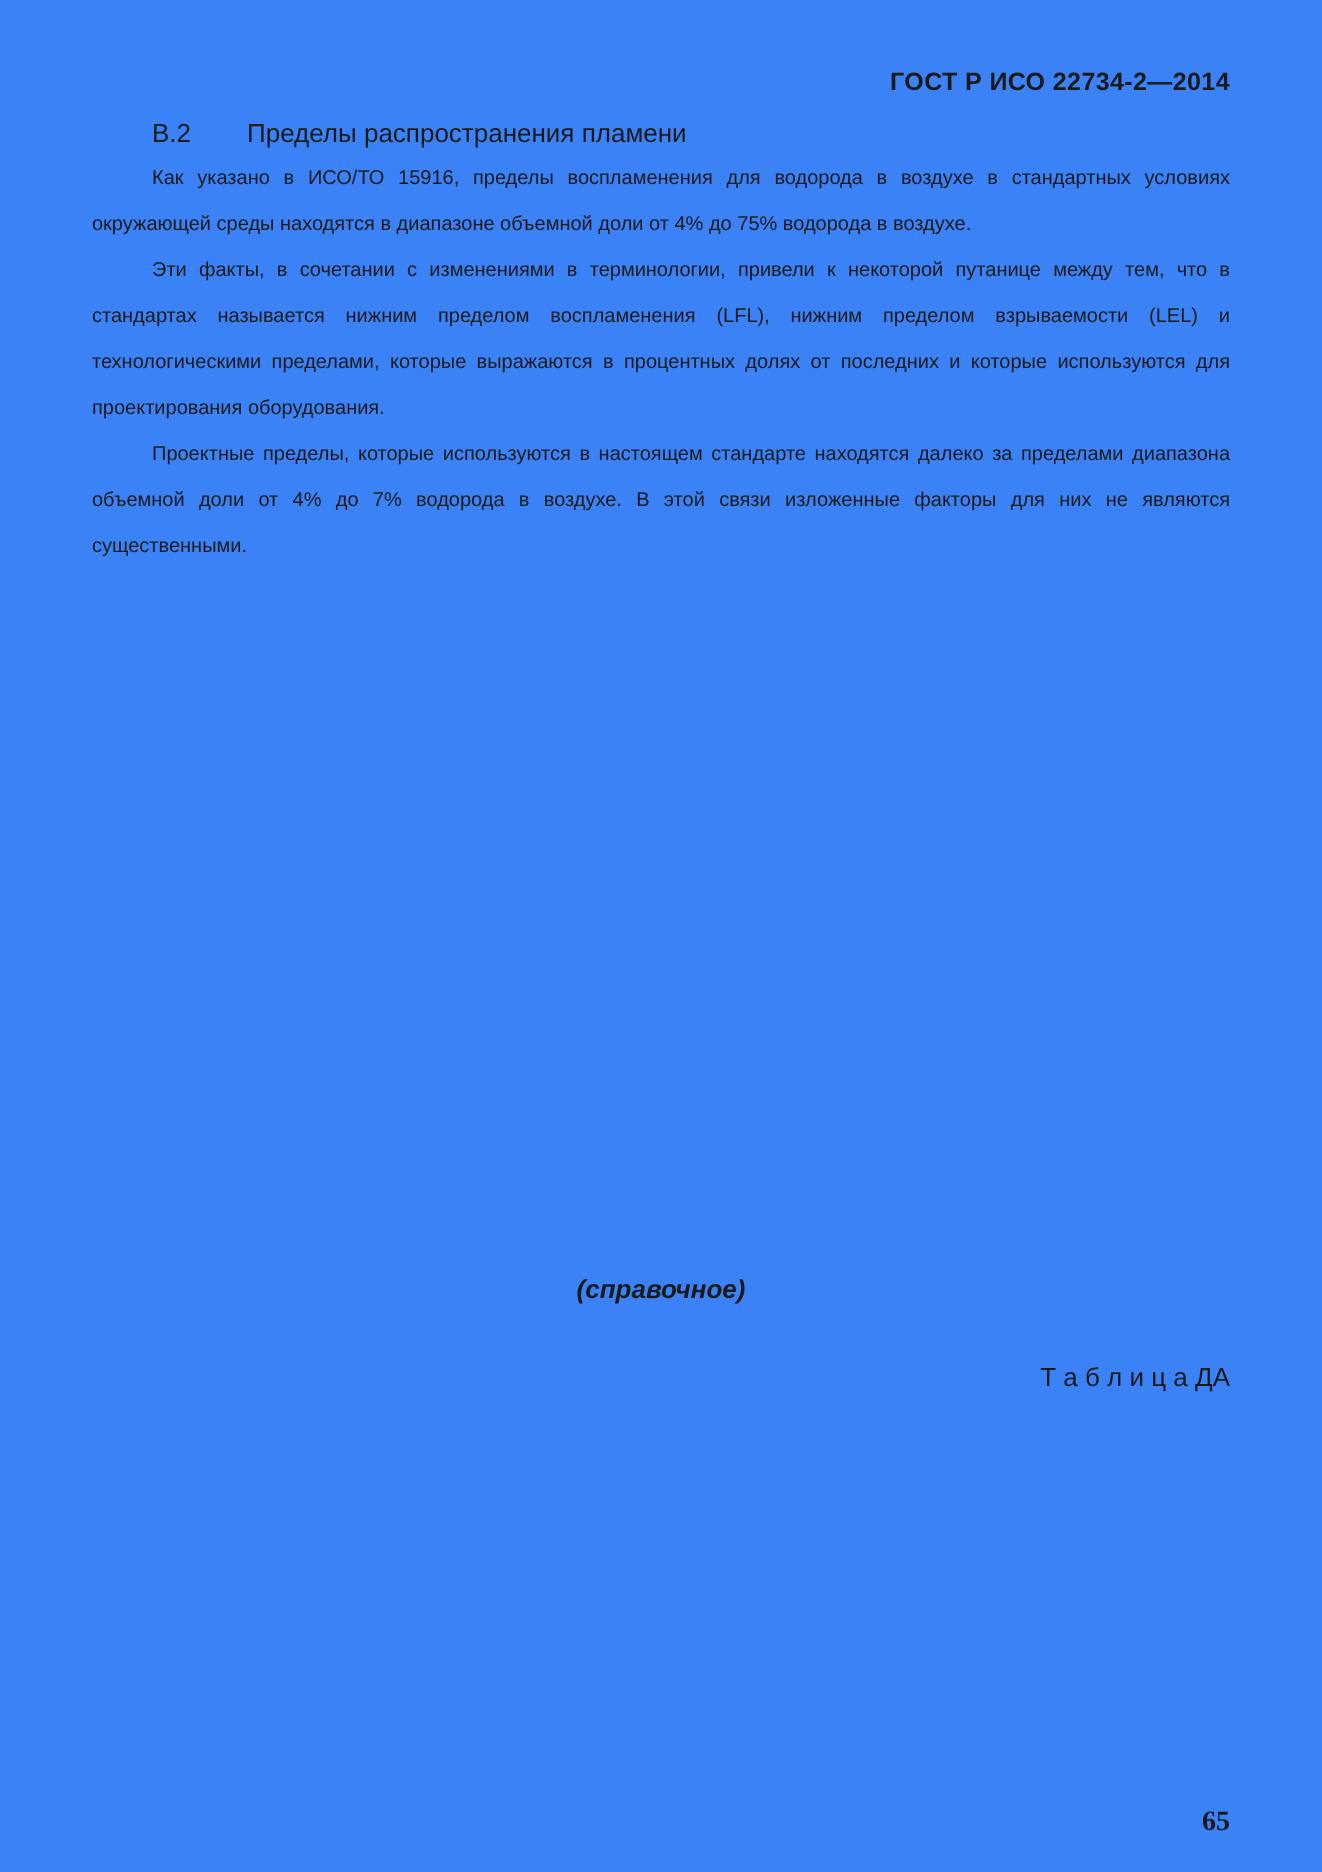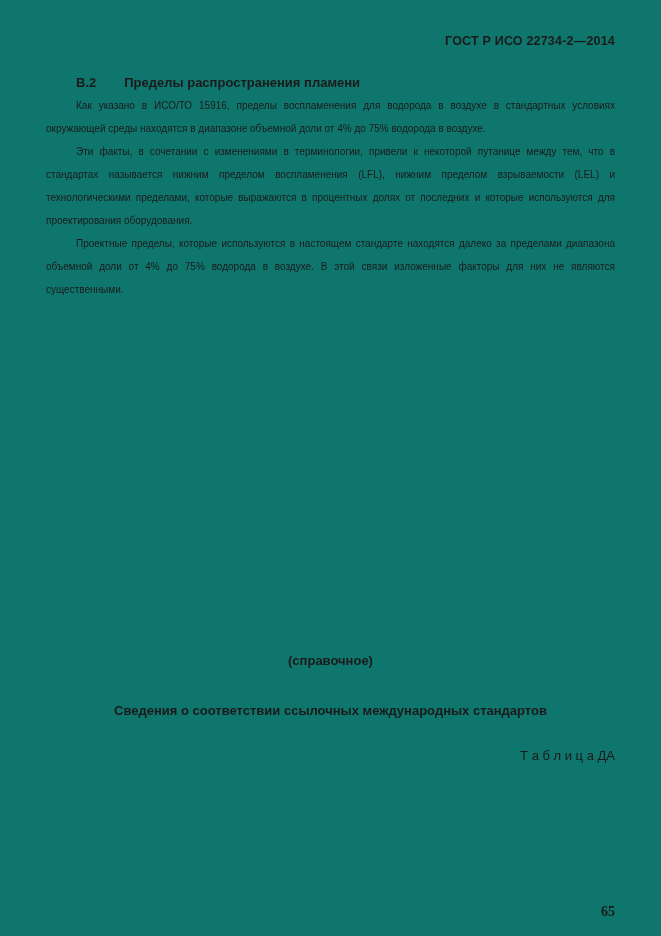--- a/index.html
+++ b/index.html
@@ -5,36 +5,36 @@
   html, body {
     margin: 0;
     padding: 0;
     background: #ffffff;
   }
   .page {
     position: relative;
     width: 661px;
     height: 936px;
     margin: 0 auto;
-    background: #0f766e;
+    background: #3b82f6;
     box-sizing: border-box;
     padding: 34px 46px 0 46px;
     font-family: "Liberation Sans", sans-serif;
     color: #1a1a1a;
     overflow: hidden;
   }
   .doc-header {
     text-align: right;
     font-weight: bold;
     font-size: 12.5px;
     letter-spacing: 0.2px;
   }
   .section-heading {
-    margin-top: 27px;
-    font-weight: bold;
+    margin-top: 11px;
+    font-weight: normal;
     font-size: 13px;
     padding-left: 30px;
   }
   .section-heading .sec-num {
     display: inline-block;
     margin-right: 28px;
   }
   .body-text {
     margin-top: 4px;
     font-size: 10px;
@@ -49,20 +49,21 @@
     margin-top: 352px;
     text-align: center;
     font-size: 13px;
   }
   .annex-title {
     font-weight: bold;
   }
   .annex-subtitle {
     font-weight: bold;
     margin-top: 9px;
+    font-style: italic;
   }
   .annex-heading {
     margin-top: 29px;
     font-weight: bold;
     line-height: 27px;
   }
   .table-label {
     margin-top: 24px;
     text-align: right;
     font-weight: normal;
@@ -86,26 +87,25 @@
 
   <div class="doc-header">ГОСТ Р ИСО 22734-2—2014</div>
 
   <div class="section-heading">
     <span class="sec-num">В.2</span><span>Пределы распространения пламени</span>
   </div>
 
   <div class="body-text">
     <p>Как указано в ИСО/ТО 15916, пределы воспламенения для водорода в воздухе в стандартных условиях окружающей среды находятся в диапазоне объемной доли от 4% до 75% водорода в воздухе.</p>
     <p>Эти факты, в сочетании с изменениями в терминологии, привели к некоторой путанице между тем, что в стандартах называется нижним пределом воспламенения (LFL), нижним пределом взрываемости (LEL) и технологическими пределами, которые выражаются в процентных долях от последних и которые используются для проектирования оборудования.</p>
-    <p>Проектные пределы, которые используются в настоящем стандарте находятся далеко за пределами диапазона объемной доли от 4% до 75% водорода в воздухе. В этой связи изложенные факторы для них не являются существенными.</p>
+    <p>Проектные пределы, которые используются в настоящем стандарте находятся далеко за пределами диапазона объемной доли от 4% до 7% водорода в воздухе. В этой связи изложенные факторы для них не являются существенными.</p>
   </div>
 
   <div class="annex">
     <div class="annex-subtitle">(справочное)</div>
     <div class="annex-heading">
-      <div>Сведения о соответствии ссылочных международных стандартов</div>
     </div>
     <div class="table-label">Т а б л и ц а ДА</div>
   </div>
 
   <div class="page-number">65</div>
 
 </div>
 
 </body></html>

